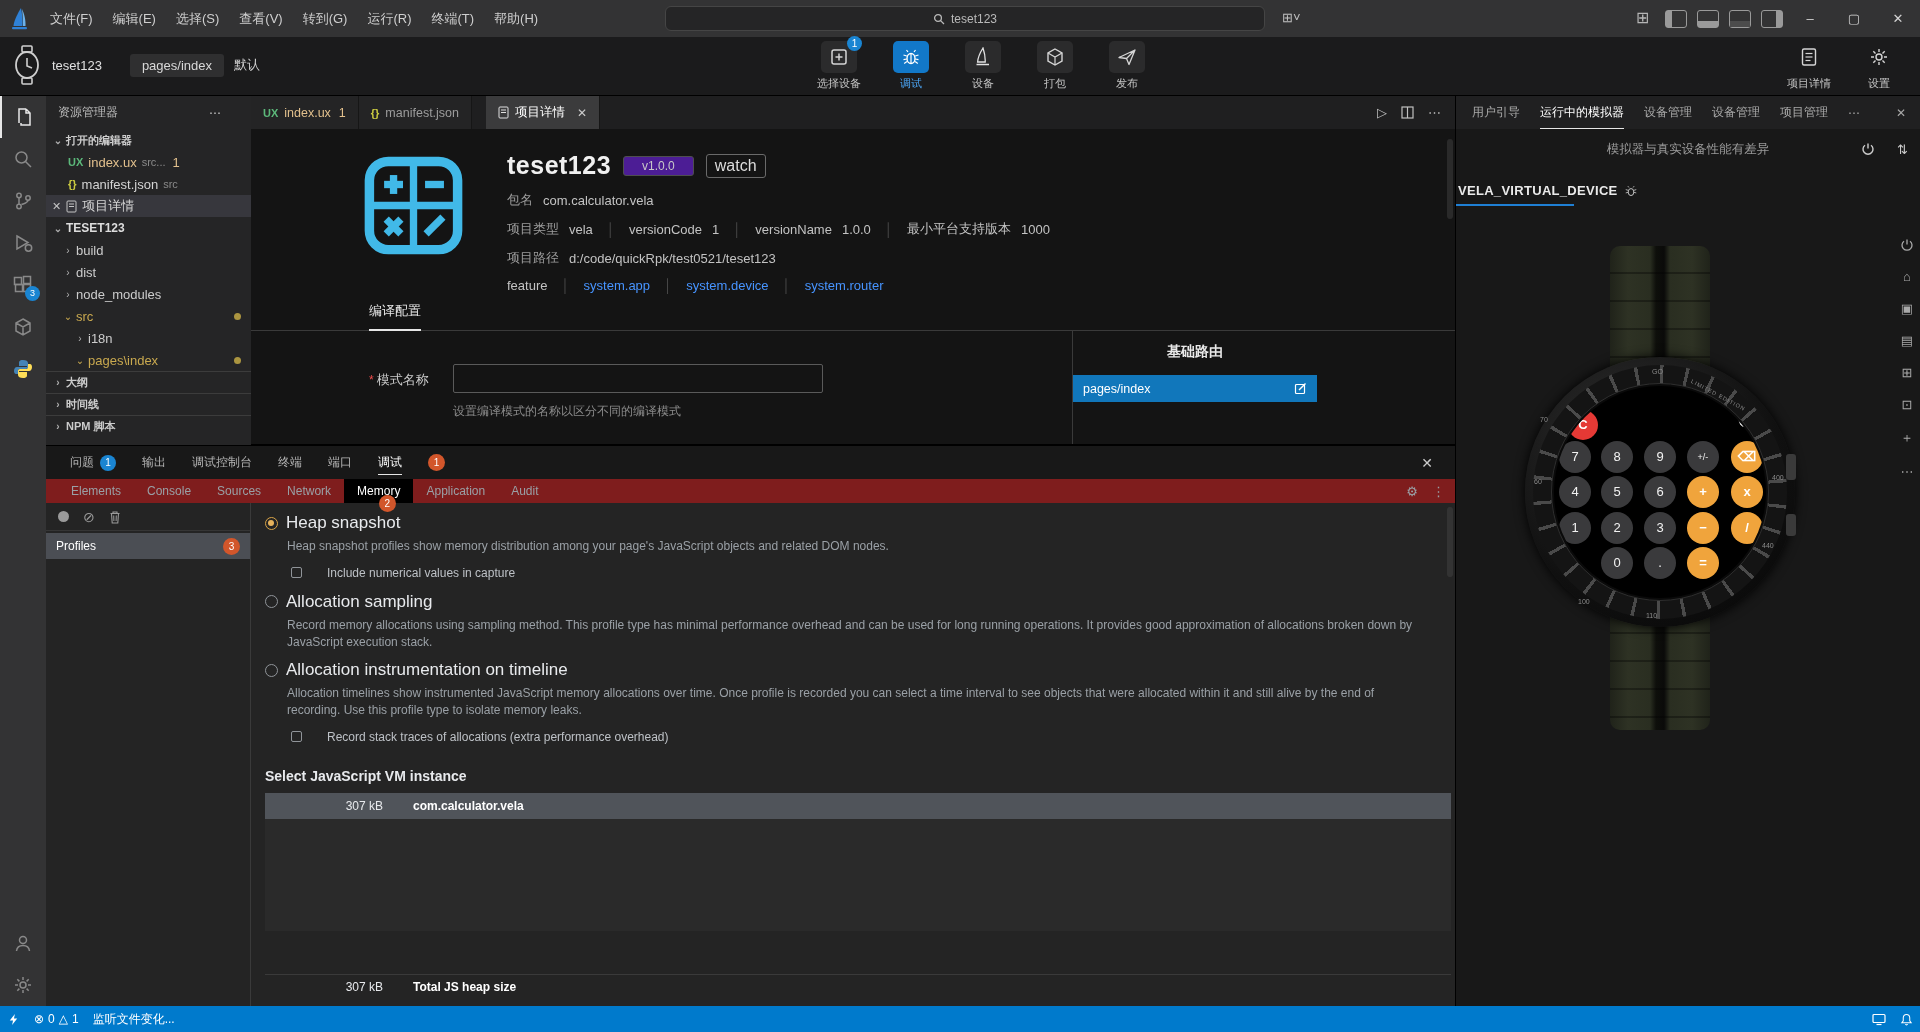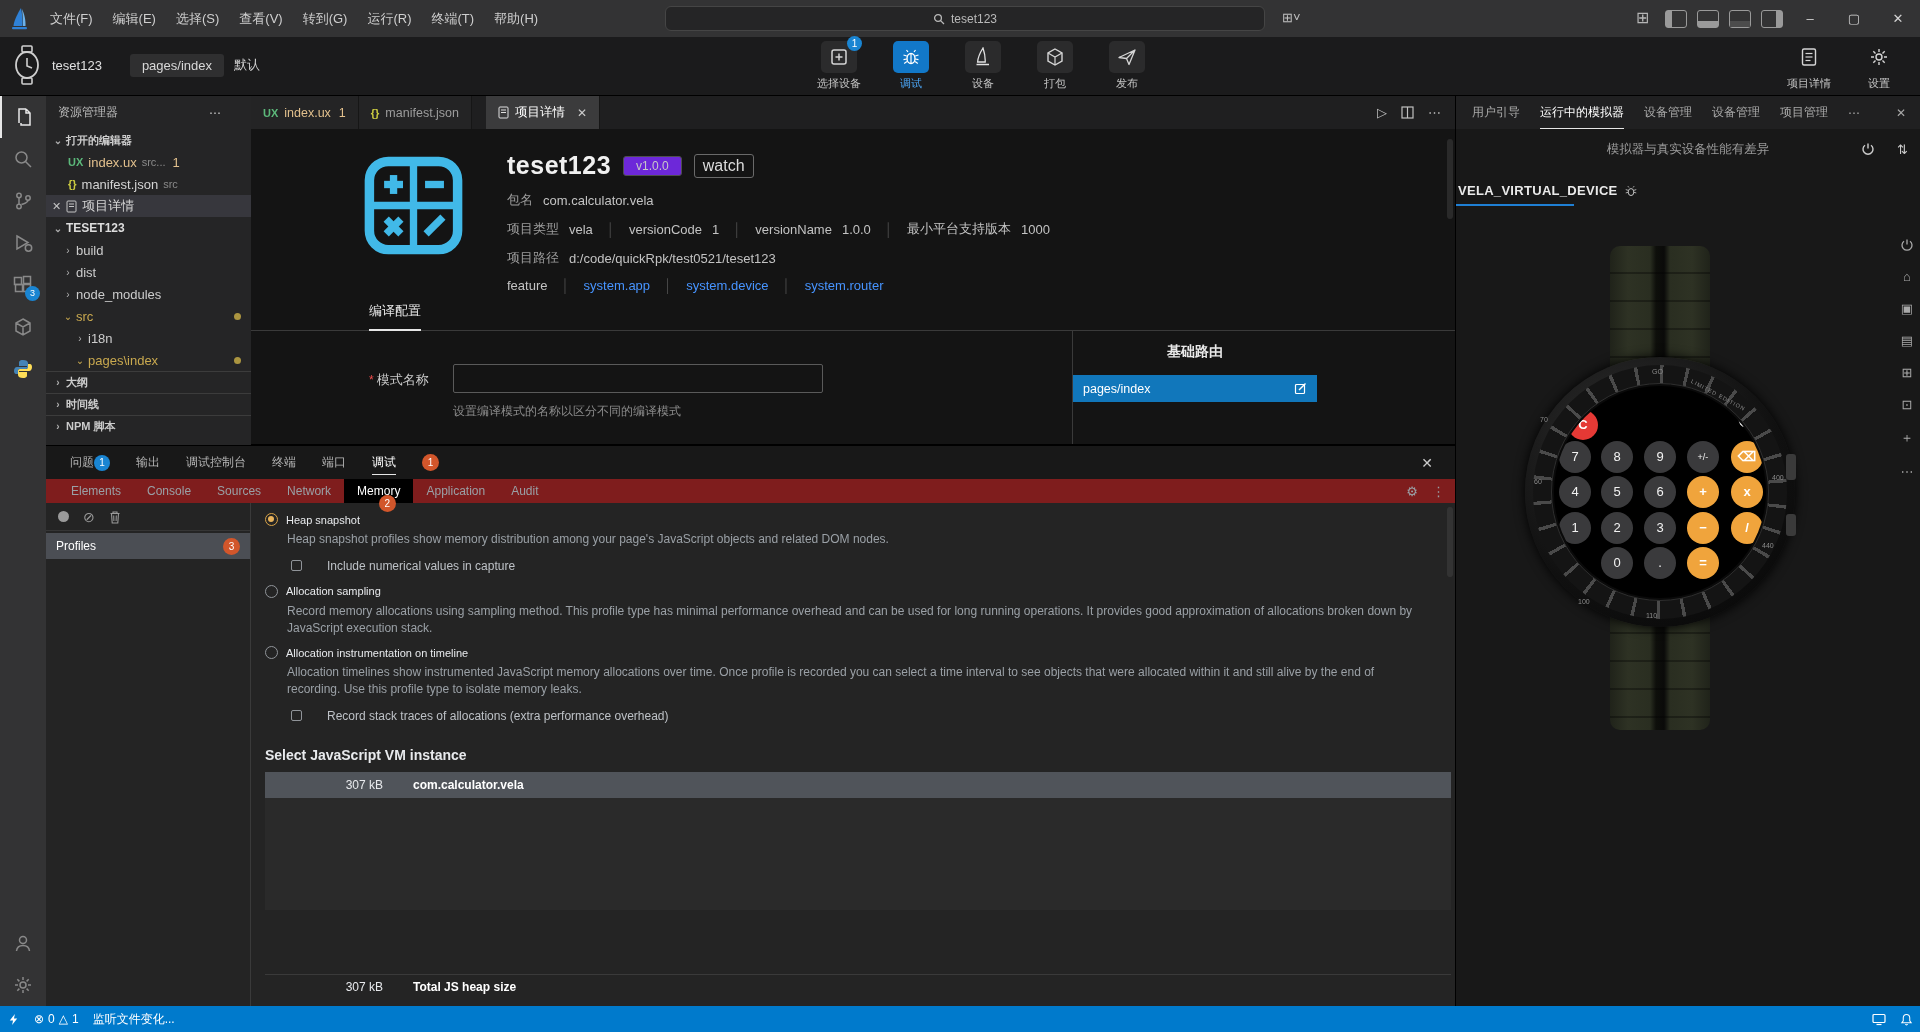--- a/index.html
+++ b/index.html
@@ -90,21 +90,21 @@
     font-size:12.5px; color:#9d9d9d; }
   .etab.active { background:#3b3b3c; color:#ffffff; margin-left:14px; }
   .etab .close { font-size:12px; color:#cccccc; margin-left:6px; }
   .tab-acts { position:absolute; right:14px; top:0; height:33px; display:flex; align-items:center; gap:14px; color:#c0c0c0; }
 
   #editor { flex:1; position:relative; background:#141414; border-bottom:1px solid #000; }
   .proj-icon { position:absolute; left:110px; top:24px; }
   .proj-info { position:absolute; left:256px; top:22px; }
   .pi-title-row { display:flex; align-items:center; gap:12px; }
   .pi-title { font-size:25px; font-weight:bold; color:#f0f0f0; letter-spacing:0.5px;}
-  .pi-ver { background:#6d28d9; border:1px solid #4e4e4e; border-radius:3px; color:#c8c8c8; font-size:12px; padding:2px 12px; }
+  .pi-ver { background:#4c1d95; border:1px solid #4e4e4e; border-radius:3px; color:#c8c8c8; font-size:12px; padding:2px 18px; }
   .pi-watch { border:1px solid #6a6a6a; border-radius:3px; color:#dddddd; font-size:16px; padding:2px 8px; }
   .pi-row { margin-top:11px; display:flex; align-items:center; font-size:13px; color:#c3c3c3; }
   .pi-label { color:#9d9d9d; margin-right:10px; }
   .pi-sep { color:#4b4b4b; margin:0 14px; }
   .pi-link { color:#4794ff; }
   .compile-tabs { position:absolute; left:0; right:0; top:172px; height:30px; border-bottom:1px solid #3a3a3a; }
   .ct-item { position:absolute; left:118px; bottom:-1px; padding-bottom:9px; color:#e8e8e8; font-size:13px;
     border-bottom:2px solid #e7e7e7; }
   .form-area { position:absolute; left:0; right:0; top:202px; bottom:0; display:flex; }
   .form-left { width:821px; position:relative; }
@@ -116,21 +116,21 @@
   .form-right { width:383px; border-left:1px solid #3a3a3a; position:relative; }
   .fr-title { position:absolute; left:0; top:12px; width:244px; text-align:center; font-weight:bold; font-size:14px; color:#e8e8e8; }
   .fr-btn { position:absolute; left:0; top:44px; width:244px; height:27px; background:#1177bb; color:#ffffff;
     display:flex; align-items:center; padding:0 10px; font-size:12.5px; }
   .fr-btn .edit { margin-left:auto; font-size:12px; }
   .scrollthumb { position:absolute; right:2px; width:6px; background:#4a4a4a66; border-radius:3px; }
 
   
   #panel { height:561px; background:#181818; display:flex; flex-direction:column; border-top:1px solid #000;}
   #paneltabs { height:33px; display:flex; align-items:center; padding-left:24px; gap:26px; font-size:12px; color:#b4b4b4; position:relative;}
-  .ptab { display:flex; align-items:center; }
+  .ptab { display:flex; align-items:center; gap:6px; }
   .ptab.active { color:#ffffff; border-bottom:1px solid #e7e7e7; padding-bottom:3px; margin-bottom:-4px; }
   .pbadge-blue { min-width:16px; height:16px; border-radius:9px; background:#1a85d2; color:#fff; font-size:10px;
     line-height:16px; text-align:center; }
   .pbadge-orange { min-width:17px; height:17px; border-radius:9px; background:#d2562b; color:#fff; font-size:10px;
     line-height:17px; text-align:center; }
   .panel-close { position:absolute; right:22px; color:#cccccc; font-size:14px; }
   #devtools { flex:1; display:flex; flex-direction:column; background:#242424; }
   #dt-tabbar { height:24px; background:#7f1d1d; display:flex; align-items:center; padding-left:12px; position:relative; }
   .dtab { padding:0 13px; font-size:12px; color:#9aa0a6; height:24px; line-height:24px; position:relative;}
   .dtab.active { background:#000000; color:#ffffff; }
@@ -145,21 +145,21 @@
   .prof-row { height:26px; background:#4b4e54; color:#ffffff; display:flex; align-items:center;
     padding:0 10px; font-size:12px; margin-top:2px; }
   .prof-row .pbadge-orange { margin-left:auto; }
   #mem { flex:1; position:relative; padding-left:14px; display:flex; flex-direction:column; }
   .mem-h1 { font-size:14px; font-weight:bold; color:#e8eaed; margin-top:16px; }
   .opt { margin-top:10px; }
   .opt-head { display:flex; align-items:center; gap:8px; }
   .radio { width:13px; height:13px; border-radius:50%; border:1.5px solid #909499; display:inline-block; position:relative;}
   .radio.checked { border-color:#d8a348; }
   .radio.checked::after { content:""; position:absolute; left:2px; top:2px; width:6px; height:6px; border-radius:50%; background:#e8b35c; }
-  .opt-label { color:#e8eaed; font-size:11px; }
+  .opt-label { color:#e8eaed; font-size:17px; }
   .opt-desc { color:#9aa0a6; font-size:12px; line-height:1.4; margin:5px 0 0 22px; max-width:1130px; }
   .opt-check { display:flex; align-items:center; gap:25px; margin:11px 0 2px 26px; color:#bdc1c6; font-size:12px; }
   .cbox { width:11px; height:11px; border:1.5px solid #909499; border-radius:2px; display:inline-block; }
   .vm-table { margin-top:9px; width:1186px; }
   .vm-row { height:26px; background:#50545a; display:flex; align-items:center; }
   .vm-size { width:118px; text-align:right; color:#e8eaed; font-size:12px; }
   .vm-name { margin-left:30px; color:#ffffff; font-size:12px; font-weight:bold; }
   .vm-body { height:112px; background:#2a2a2a; }
   .vm-total { margin-top:auto; margin-bottom:8px; width:1186px; height:24px; display:flex; align-items:center; border-top:1px solid #3a3a3a; }
 

